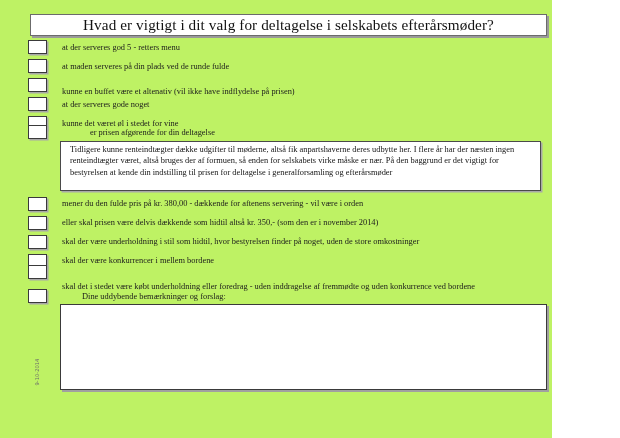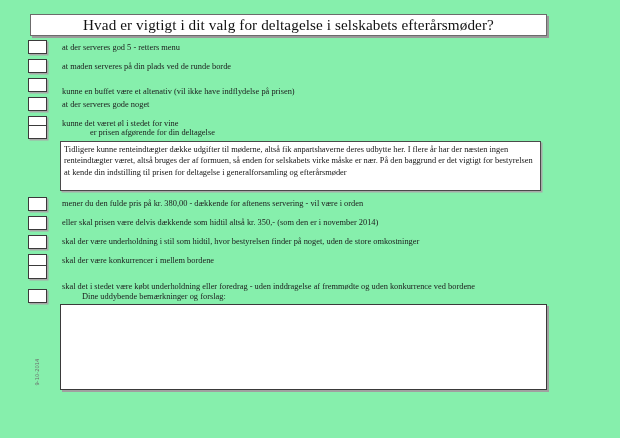--- a/index.html
+++ b/index.html
@@ -2,23 +2,23 @@
 <html><head>
 <meta charset="utf-8">
 <style>
   html, body {
     margin: 0;
     padding: 0;
     background: #ffffff;
   }
   #page {
     position: relative;
-    width: 620px;
+    width: 552px;
     height: 438px;
-    background: #86efac;
+    background: #bef264;
     overflow: hidden;
     font-family: "Liberation Serif", "DejaVu Serif", serif;
     color: #1a1a1a;
   }
 
   
   #title-box {
     position: absolute;
     left: 30px;
     top: 14px;
@@ -70,21 +70,21 @@
   #info-box {
     position: absolute;
     left: 60px;
     top: 141px;
     width: 481px;
     height: 50px;
     border: 1px solid #4a4a4a;
     background: #ffffff;
     box-shadow: 1.5px 1.5px 0 0 #a8a8a8;
     box-sizing: border-box;
-    padding: 2px 3px 0 3px;
+    padding: 2px 3px 0 9px;
   }
   #info-text {
     font-size: 8.4px;
     line-height: 11.4px;
     color: #141414;
     text-align: left;
   }
 
   
   #comment-box {
@@ -139,21 +139,21 @@
   <div id="title-box">
     <div id="title-text">Hvad er vigtigt i dit valg for deltagelse i selskabets efterårsmøder?</div>
   </div>
 
   <div class="q-row" style="top:40px;">
     <div class="checkbox" style="top:0px;"></div>
     <div class="q-label" style="top:2px;">at der serveres god 5 - retters menu</div>
   </div>
   <div class="q-row" style="top:59px;">
     <div class="checkbox" style="top:0px;"></div>
-    <div class="q-label" style="top:2px;">at maden serveres på din plads ved de runde borde</div>
+    <div class="q-label" style="top:2px;">at maden serveres på din plads ved de runde fulde</div>
   </div>
   <div class="q-row" style="top:78px;">
     <div class="checkbox" style="top:0px;"></div>
     <div class="q-label" style="top:8px;">kunne en buffet være et altenativ (vil ikke have indflydelse på prisen)</div>
   </div>
   <div class="q-row" style="top:97px;">
     <div class="checkbox" style="top:0px;"></div>
     <div class="q-label" style="top:2px;">at der serveres gode noget</div>
   </div>
   <div class="q-row" style="top:116px;">

